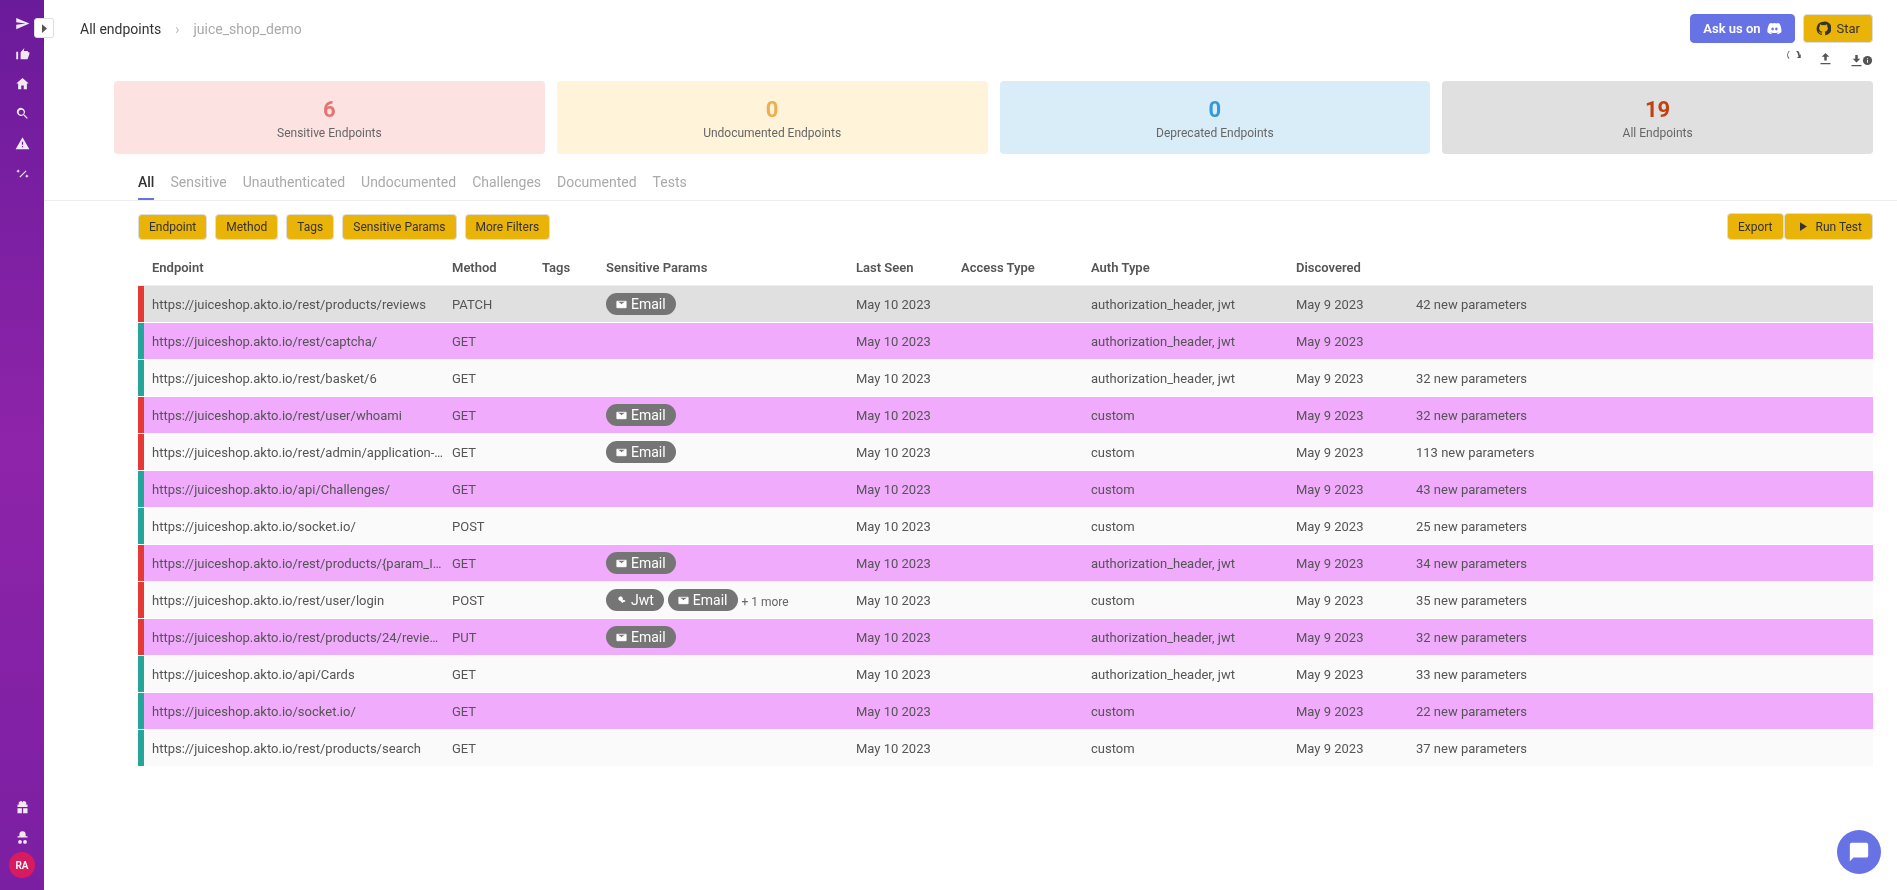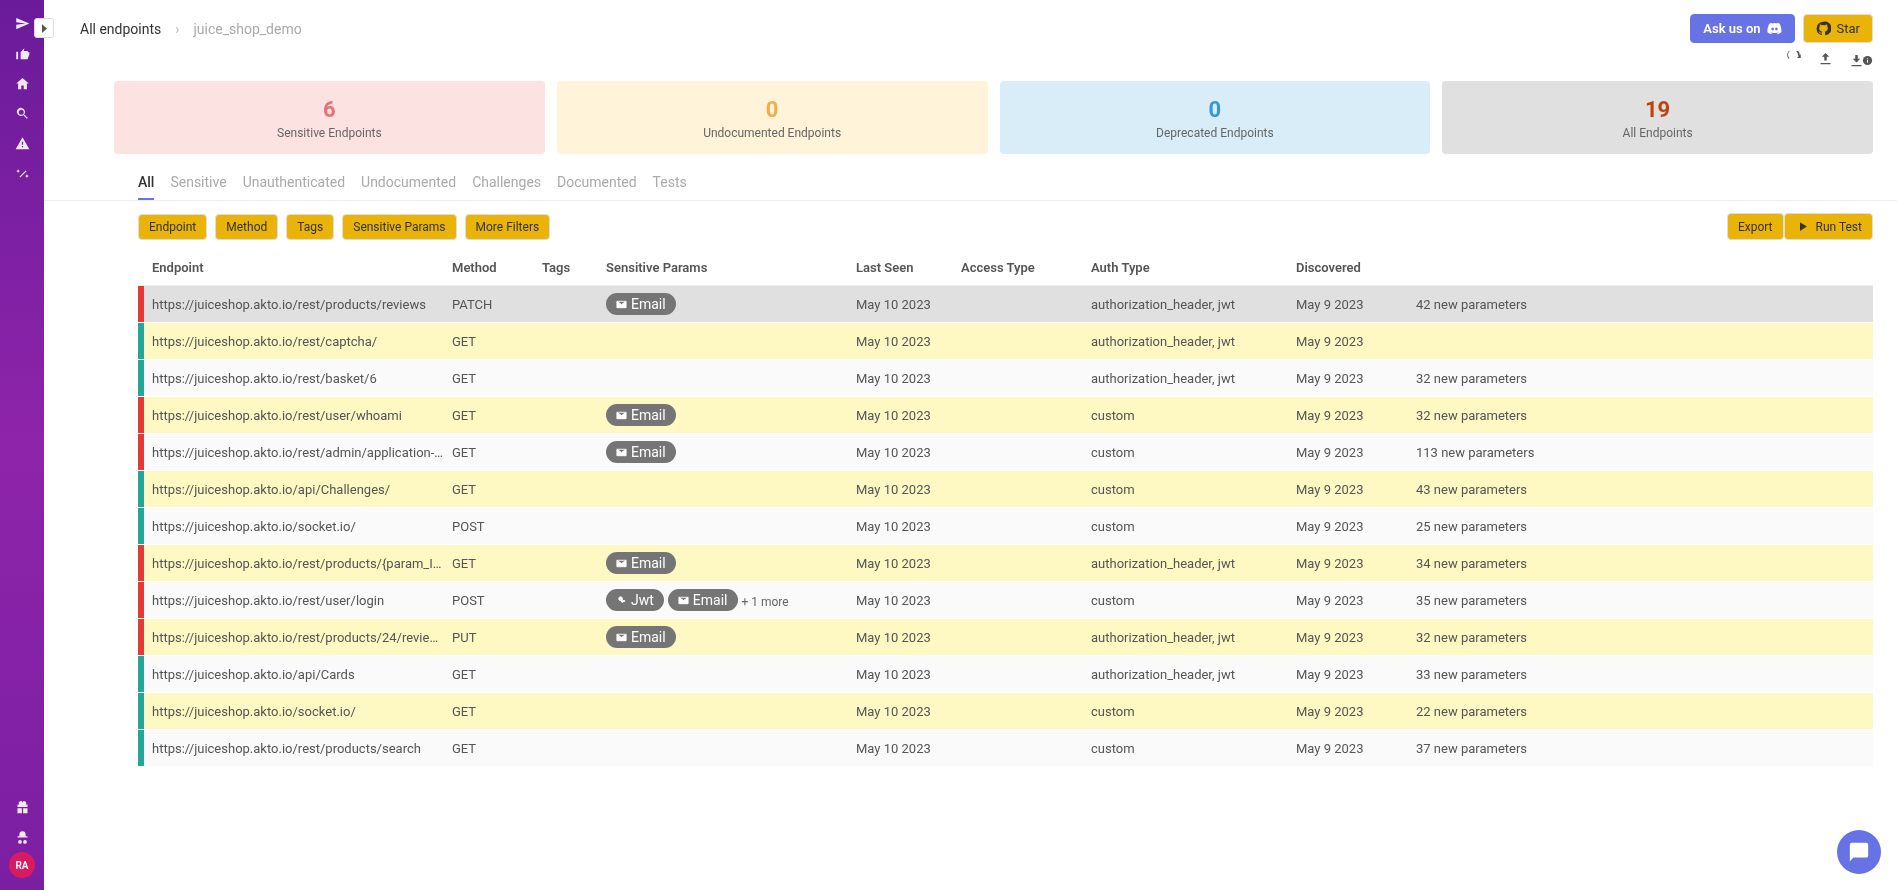--- a/index.html
+++ b/index.html
@@ -29,21 +29,21 @@
 .c-blue{background:#d9edf9}.c-blue .num{color:#3498db}
 .c-grey{background:#e0e0e0}.c-grey .num{color:#c2410c}
 .tabs{display:flex;gap:16px;padding:0 24px 0 94px;border-bottom:1px solid #eee;font-size:14px}
 .tab{padding:6px 0 8px;color:#aaa;cursor:pointer}
 .tab.active{color:#333;border-bottom:2.5px solid #6772e5;font-weight:500}
 .filter-row{display:flex;align-items:center;gap:8px;padding:12px 24px 10px 94px}
 .filter-row .btn{font-size:12px;padding:5px 10px}
 .filter-row .right{margin-left:auto;display:flex;}
 .table{margin:0 24px 0 94px}
 .thead{display:flex;padding:10px 0 10px 14px;font-weight:600;color:#444;font-size:13px;border-bottom:1px solid #eee}
-.row{display:flex;align-items:center;height:37px;position:relative;padding-left:14px;background:#fef9c3;border-bottom:1px solid #fff}
+.row{display:flex;align-items:center;height:37px;position:relative;padding-left:14px;background:#f0abfc;border-bottom:1px solid #fff}
 .row:nth-child(odd){background:#fafafa}
 .row.sel{background:#e0e0e0}
 .row::before{content:"";position:absolute;left:0;top:0;bottom:0;width:6px;background:var(--bar)}
 .cell{padding-right:8px;white-space:nowrap;overflow:hidden;text-overflow:ellipsis;color:#555;font-size:13px}
 .c-ep{width:300px}.c-mt{width:90px}.c-tg{width:64px}.c-sp{width:250px}.c-ls{width:105px}.c-at{width:130px}.c-au{width:205px}.c-di{width:120px}.c-ch{flex:1}
 .chip{display:inline-flex;align-items:center;gap:4px;background:#757575;color:#fff;border-radius:12px;padding:3px 10px;font-size:14px;margin-right:4px}
 .chip svg{width:11px;height:11px;fill:#fff}
 .more-txt{color:#666;font-size:12px}
 .fab{position:fixed;bottom:16px;right:16px;width:44px;height:44px;border-radius:50%;background:#6772e5;display:flex;align-items:center;justify-content:center;cursor:pointer}
 .fab svg{fill:#fff;width:22px;height:22px}

